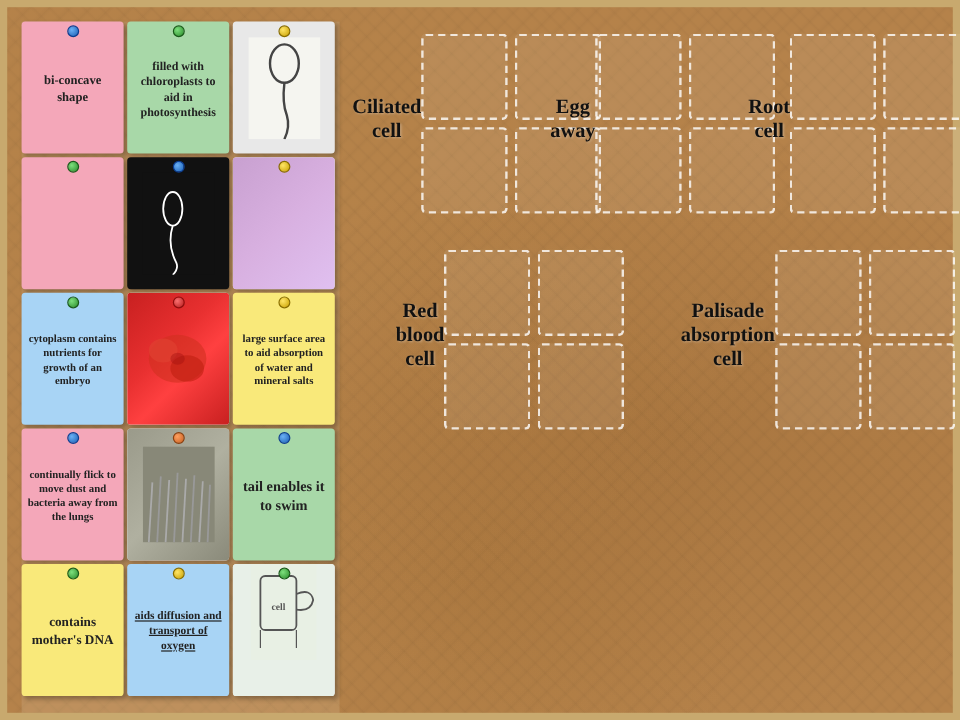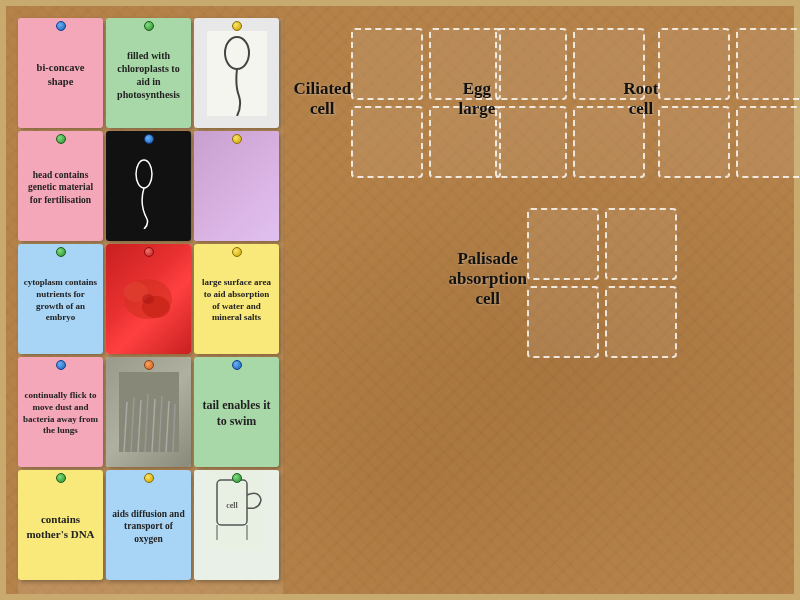--- a/index.html
+++ b/index.html
@@ -195,21 +195,20 @@
         <rect width="60" height="85" fill="#f5f5f0"></rect>
 
         <ellipse cx="30" cy="22" rx="12" ry="16" fill="none" stroke="#444" stroke-width="2"></ellipse>
 
         <path d="M30 38 Q28 55 32 65 Q35 75 30 85" fill="none" stroke="#444" stroke-width="2"></path>
       </svg>
     </div>
 
     <div class="card card-pink">
       <div class="pin pin-green"></div>
-      <span class="card-text" style="font-size:9.5px;">head contains genetic material for fertilisation</span>
     </div>
 
     <div class="card card-image" style="background:#111;">
       <div class="pin pin-blue"></div>
       <svg width="60" height="85" viewBox="0 0 60 85">
         <rect width="60" height="85" fill="#111"></rect>
 
         <ellipse cx="25" cy="30" rx="8" ry="14" fill="none" stroke="white" stroke-width="1.5"></ellipse>
         <path d="M25 44 Q20 60 28 75 Q30 80 25 85" fill="none" stroke="white" stroke-width="1.5"></path>
       </svg>
@@ -270,21 +269,21 @@
       <span class="card-text" style="font-size:12px; font-weight:bold;">tail enables it to swim</span>
     </div>
 
     <div class="card card-yellow" style="background:#f9e97a;">
       <div class="pin pin-green"></div>
       <span class="card-text" style="font-size:11px;">contains mother's DNA</span>
     </div>
 
     <div class="card card-blue">
       <div class="pin pin-yellow"></div>
-      <span class="card-text" style="font-size:9.5px;">aids diffusion and transport of oxygen</span>
+      <span class="card-text" style="font-size:9.5px;text-decoration:underline;">aids diffusion and transport of oxygen</span>
     </div>
 
     <div class="card card-image">
       <div class="pin pin-green"></div>
       <div style="width:100%;height:100%;background:#e8f0e8;display:flex;justify-content:center;">
         <svg width="55" height="80" viewBox="0 0 55 80">
           <rect width="55" height="80" fill="#e8f0e4"></rect>
 
           <rect x="8" y="10" width="30" height="45" rx="4" fill="none" stroke="#555" stroke-width="1.5"></rect>
           <text x="23" y="38" text-anchor="middle" font-size="8" fill="#555">cell</text>
@@ -306,21 +305,21 @@
         <div class="cell-label">Ciliated cell</div>
         <div class="drop-grid">
           <div class="drop-zone"></div>
           <div class="drop-zone"></div>
           <div class="drop-zone"></div>
           <div class="drop-zone"></div>
         </div>
       </div>
 
       <div class="section-wrapper">
-        <div class="cell-label">Egg large</div>
+        <div class="cell-label">Egg away</div>
         <div class="drop-grid">
           <div class="drop-zone"></div>
           <div class="drop-zone"></div>
           <div class="drop-zone"></div>
           <div class="drop-zone"></div>
         </div>
       </div>
 
       <div class="section-wrapper">
         <div class="cell-label">Root cell</div>
@@ -329,20 +328,29 @@
           <div class="drop-zone"></div>
           <div class="drop-zone"></div>
           <div class="drop-zone"></div>
         </div>
       </div>
 
     </div>
 
     <div class="sections-bottom">
 
+      <div class="section-wrapper">
+        <div class="cell-label">Red blood cell</div>
+        <div class="drop-grid">
+          <div class="drop-zone"></div>
+          <div class="drop-zone"></div>
+          <div class="drop-zone"></div>
+          <div class="drop-zone"></div>
+        </div>
+      </div>
 
       <div class="section-wrapper" style="width:180px;">
         <div class="cell-label" style="white-space:pre-line;">Palisade
 absorption cell</div>
         <div class="drop-grid">
           <div class="drop-zone"></div>
           <div class="drop-zone"></div>
           <div class="drop-zone"></div>
           <div class="drop-zone"></div>
         </div>

